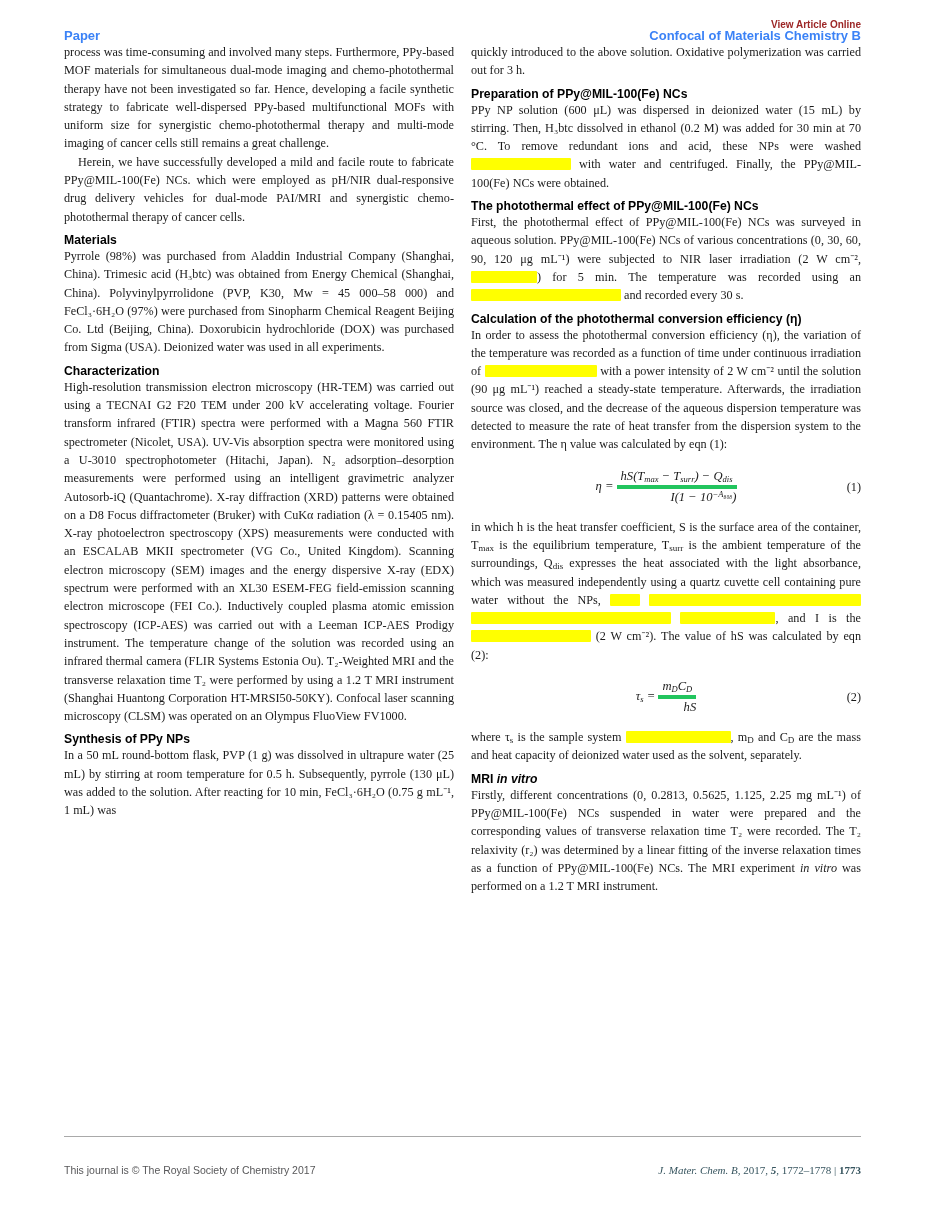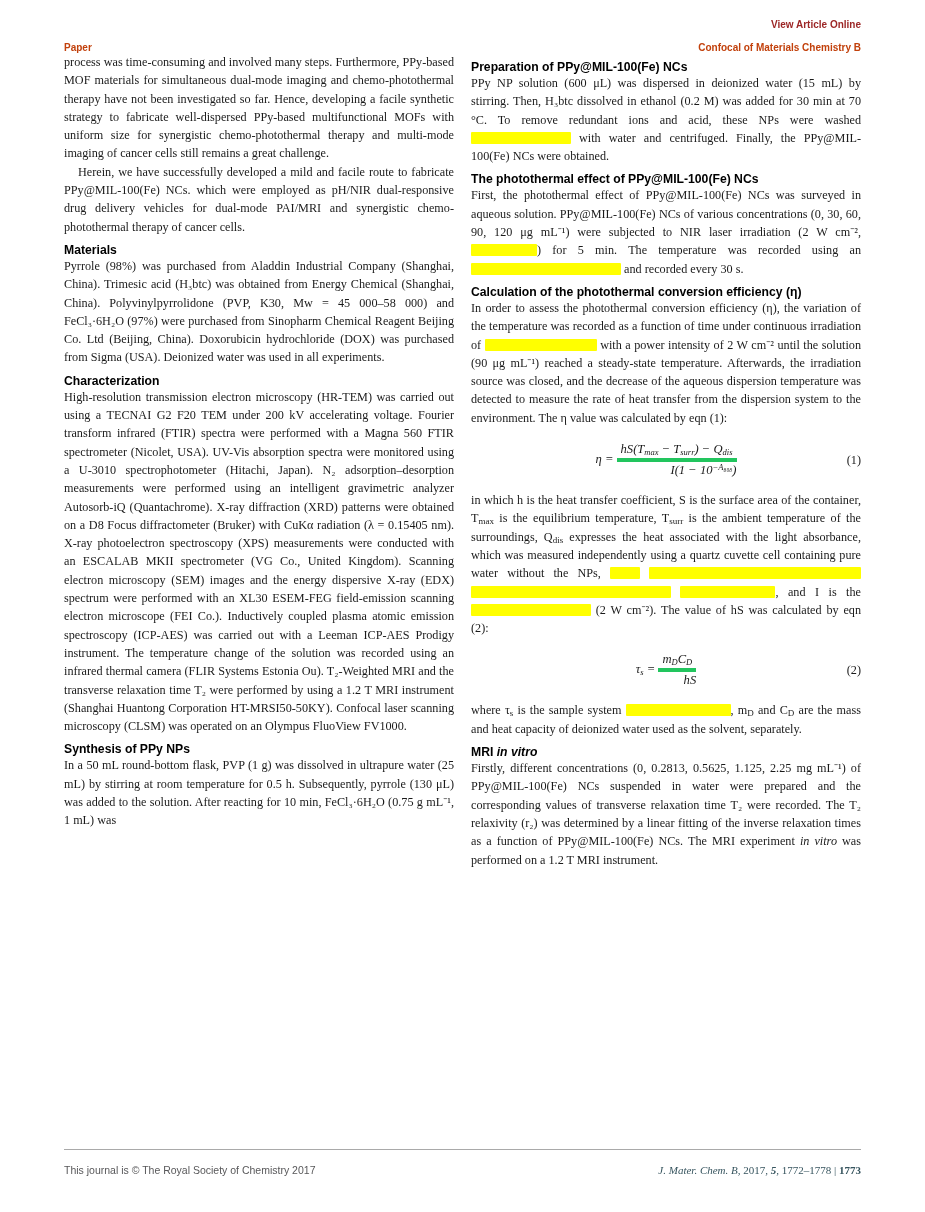--- a/index.html
+++ b/index.html
@@ -16,23 +16,22 @@
 
   
   .view-online-row { text-align: right; height: 14px; }
   .view-online {
     font-family: "Liberation Sans", sans-serif;
     font-size: 10px; font-weight: bold;
     color: #9c2626; cursor: pointer;
   }
   .header-row {
     display: flex; justify-content: space-between; align-items: baseline;
-    margin-top: 14px;
     font-family: "Liberation Sans", sans-serif;
-    font-weight: bold; font-size: 10px; color: #c2410c;
+    font-weight: bold; font-size: 13px; color: #3b82f6;
   }
 
   
   .columns { display: flex; gap: 17px; }
   .col { width: 390px; }
 
   p.body {
     margin: 0; font-size: 12.2px; line-height: 1.5;
     text-align: justify;
   }
@@ -69,21 +68,21 @@
   }
   .frac { display: inline-block; vertical-align: middle; text-align: center; }
   .frac .fnum { display: block; border-bottom: 4px solid #22c55e; padding: 0 4px 1px 4px; }
   .frac .fden { display: block; padding-top: 1px; text-align: right; }
   .esub { font-size: 8.5px; vertical-align: -2px; line-height: 0; }
   .esup { font-size: 8.5px; vertical-align: 4px; line-height: 0; }
 
   
   .footer {
     position: absolute; left: 64px; right: 64px; bottom: 36px;
-    border-top: 1px solid #a9a9a9; padding-top: 14px;
+    border-top: 1px solid #a9a9a9; padding-top: 27px;
     display: flex; justify-content: space-between; align-items: flex-start;
   }
   .footer-left {
     font-family: "Liberation Sans", sans-serif;
     font-size: 10.5px; color: #58585a;
   }
   .footer-right { font-size: 11px; color: #36545e; }
   .footer-right .jname { font-style: italic; }
   .footer-right .vol { font-weight: bold; font-style: italic; }
   .footer-right .pg { font-weight: bold; }
@@ -113,20 +112,21 @@
       <p class="body">Pyrrole (98%) was purchased from Aladdin Industrial Company (Shanghai, China). Trimesic acid (H₃btc) was obtained from Energy Chemical (Shanghai, China). Polyvinylpyrrolidone (PVP, K30, Mw = 45 000–58 000) and FeCl₃·6H₂O (97%) were purchased from Sinopharm Chemical Reagent Beijing Co. Ltd (Beijing, China). Doxorubicin hydrochloride (DOX) was purchased from Sigma (USA). Deionized water was used in all experiments.</p>
 
       <h3 class="sub">Characterization</h3>
       <p class="body">High-resolution transmission electron microscopy (HR-TEM) was carried out using a TECNAI G2 F20 TEM under 200 kV accelerating voltage. Fourier transform infrared (FTIR) spectra were performed with a Magna 560 FTIR spectrometer (Nicolet, USA). UV-Vis absorption spectra were monitored using a U-3010 spectrophotometer (Hitachi, Japan). N₂ adsorption–desorption measurements were performed using an intelligent gravimetric analyzer Autosorb-iQ (Quantachrome). X-ray diffraction (XRD) patterns were obtained on a D8 Focus diffractometer (Bruker) with CuKα radiation (λ = 0.15405 nm). X-ray photoelectron spectroscopy (XPS) measurements were conducted with an ESCALAB MKII spectrometer (VG Co., United Kingdom). Scanning electron microscopy (SEM) images and the energy dispersive X-ray (EDX) spectrum were performed with an XL30 ESEM-FEG field-emission scanning electron microscope (FEI Co.). Inductively coupled plasma atomic emission spectroscopy (ICP-AES) was carried out with a Leeman ICP-AES Prodigy instrument. The temperature change of the solution was recorded using an infrared thermal camera (FLIR Systems Estonia Ou). T₂-Weighted MRI and the transverse relaxation time T₂ were performed by using a 1.2 T MRI instrument (Shanghai Huantong Corporation HT-MRSI50-50KY). Confocal laser scanning microscopy (CLSM) was operated on an Olympus FluoView FV1000.</p>
 
       <h3 class="sub">Synthesis of PPy NPs</h3>
       <p class="body">In a 50 mL round-bottom flask, PVP (1 g) was dissolved in ultrapure water (25 mL) by stirring at room temperature for 0.5 h. Subsequently, pyrrole (130 μL) was added to the solution. After reacting for 10 min, FeCl₃·6H₂O (0.75 g mL⁻¹, 1 mL) was</p>
     </div>
 
     <div class="col">
+      <p class="body">quickly introduced to the above solution. Oxidative polymerization was carried out for 3 h.</p>
 
       <h3 class="sub">Preparation of PPy@MIL-100(Fe) NCs</h3>
       <p class="body">
         <span>PPy NP solution (600 μL) was dispersed in deionized water (15 mL) by stirring. Then, H₃btc dissolved in ethanol (0.2 M) was added for 30 min at 70 °C. To remove redundant ions and acid, these NPs were washed </span><span class="hl" style="width:100px"></span><span> with water and centrifuged. Finally, the PPy@MIL-100(Fe) NCs were obtained.</span>
       </p>
 
       <h3 class="sub">The photothermal effect of PPy@MIL-100(Fe) NCs</h3>
       <p class="body">
         <span>First, the photothermal effect of PPy@MIL-100(Fe) NCs was surveyed in aqueous solution. PPy@MIL-100(Fe) NCs of various concentrations (0, 30, 60, 90, 120 μg mL⁻¹) were subjected to NIR laser irradiation (2 W cm⁻², </span><span class="hl" style="width:66px"></span><span>) for 5 min. The temperature was recorded using an </span><span class="hl" style="width:150px"></span><span> and recorded every 30 s.</span>
       </p>

